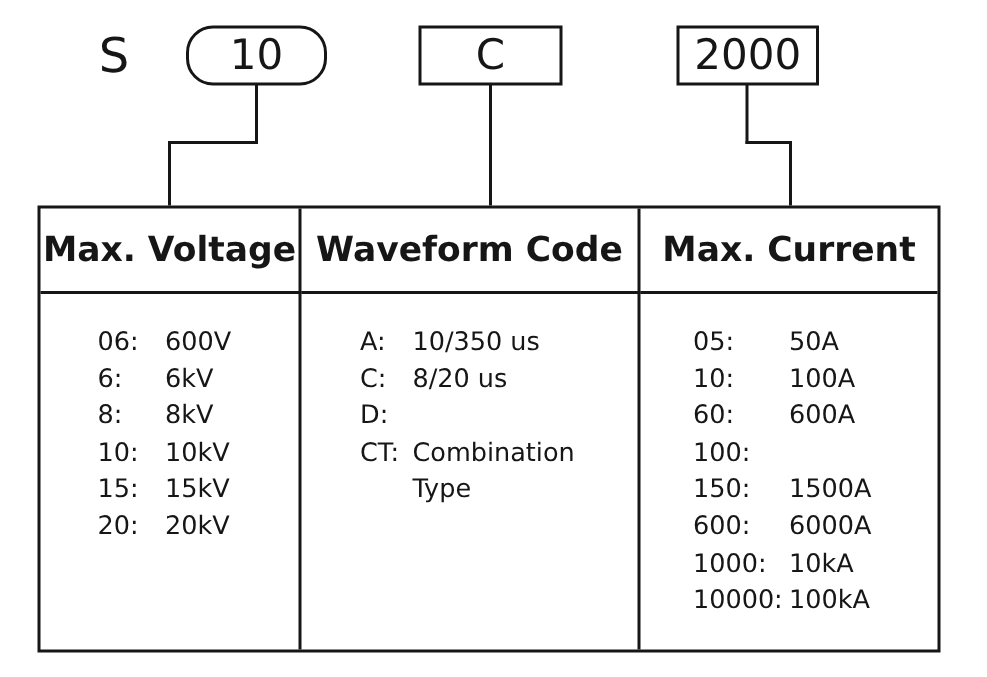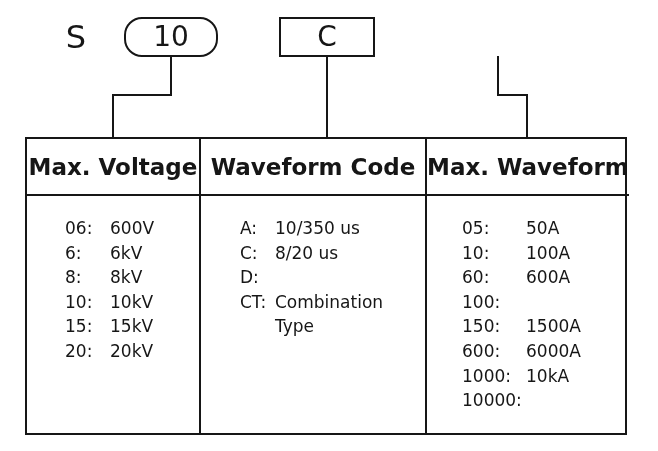--- a/index.html
+++ b/index.html
@@ -84,33 +84,34 @@
 </style>
 </head>
 <body>
 
 <div class="canvas">
 
   <span class="prefix">S</span>
 
   <div class="code-box box1">10</div>
   <div class="code-box box2">C</div>
+  <div class="code-box box3">2000</div>
 
   <div class="conn v1"></div>
   <div class="conn h1"></div>
   <div class="conn v1b"></div>
   <div class="conn v2"></div>
   <div class="conn v3"></div>
   <div class="conn h3"></div>
   <div class="conn v3b"></div>
 
   <div class="spec-table">
     <div class="hdr cell-r">Max. Voltage</div>
     <div class="hdr cell-r">Waveform Code</div>
-    <div class="hdr">Max. Waveform</div>
+    <div class="hdr">Max. Current</div>
 
     <div class="body col1 cell-r">
 
         <div class="line">
           <span class="code">06:</span>
           <span class="val">600V</span>
         </div>
 
         <div class="line">
           <span class="code">6:</span>
@@ -196,17 +197,18 @@
           <span class="val">6000A</span>
         </div>
 
         <div class="line">
           <span class="code">1000:</span>
           <span class="val">10kA</span>
         </div>
 
         <div class="line">
           <span class="code">10000:</span>
+          <span class="val">100kA</span>
         </div>
       </div>
   </div>
 
 </div>
 
 </body></html>

